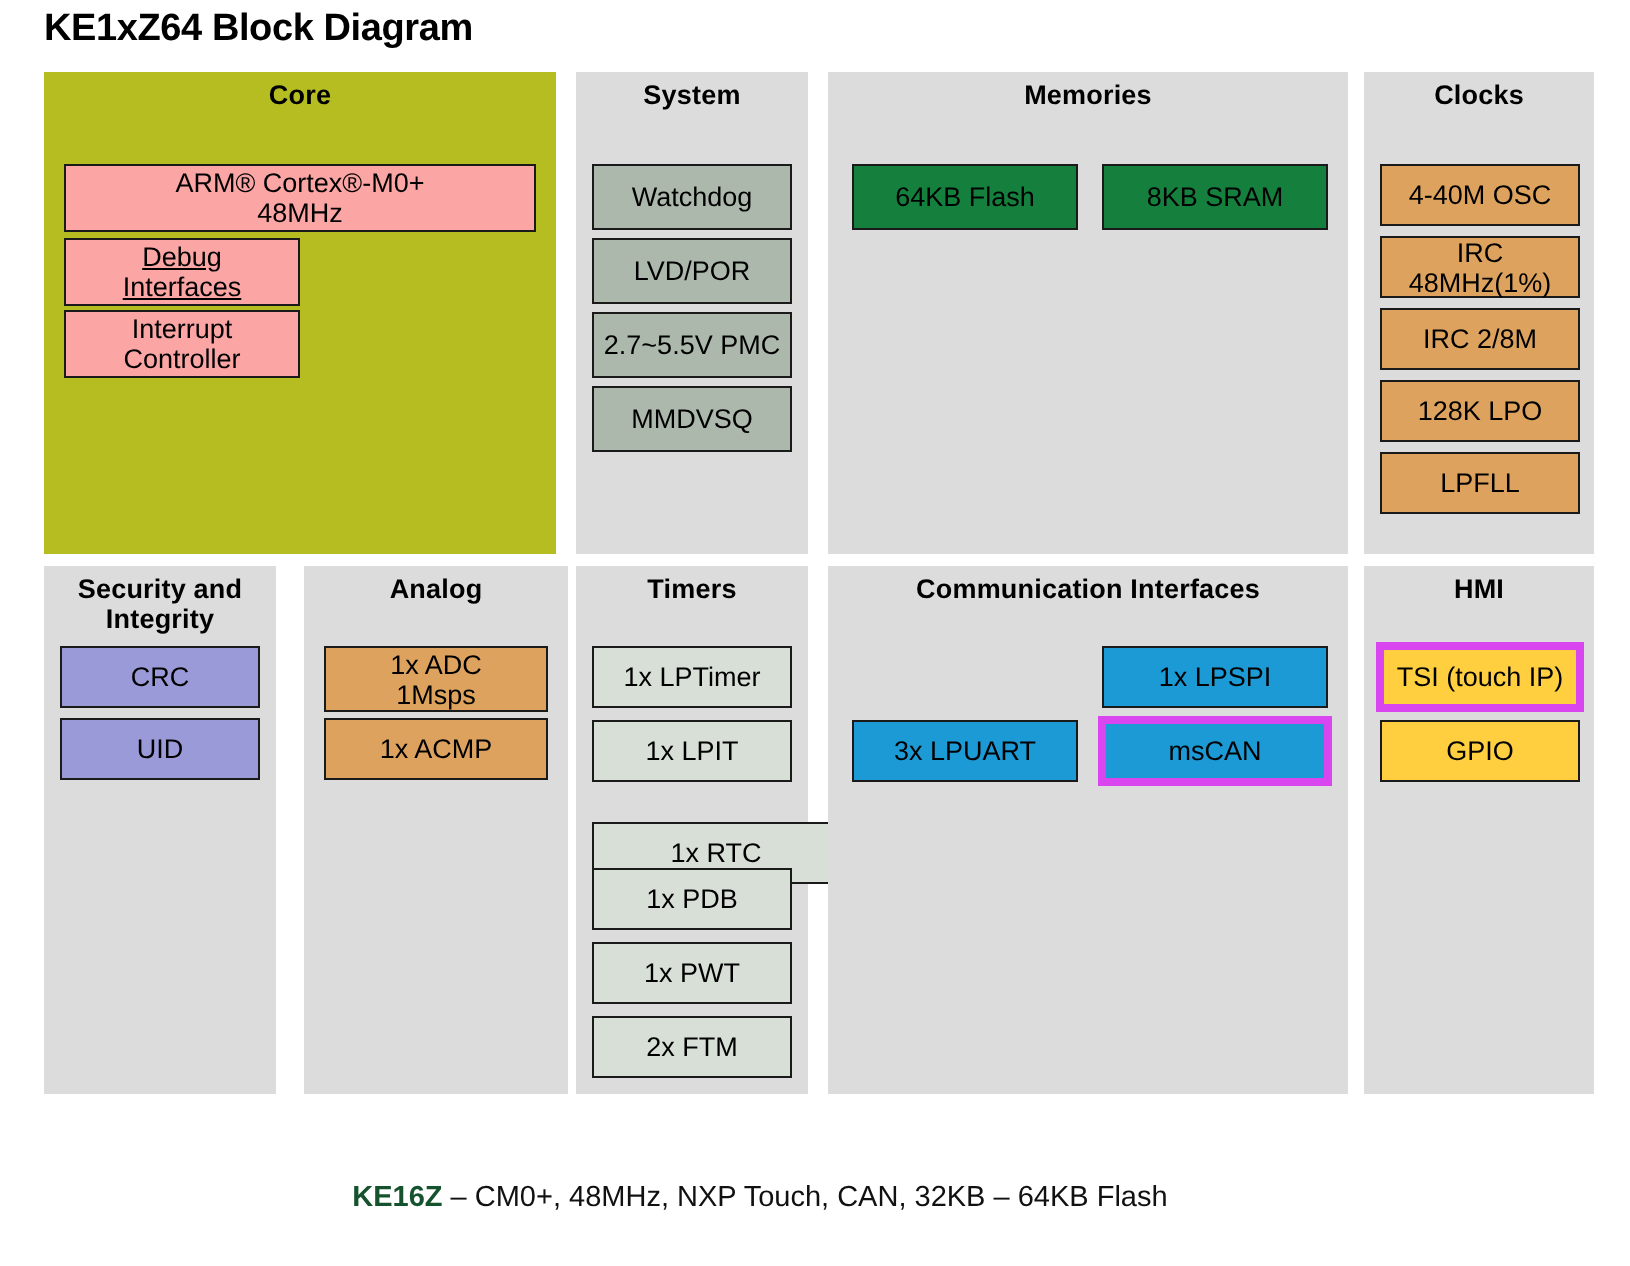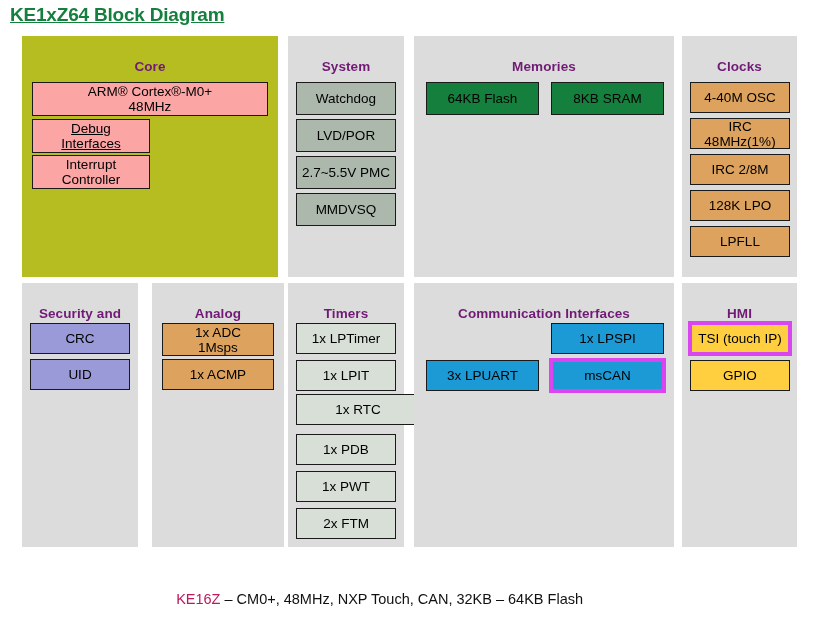--- a/index.html
+++ b/index.html
@@ -11,45 +11,44 @@
   body {
     width: 815px;
     height: 633px;
     font-family: "Liberation Sans", sans-serif;
     overflow: hidden;
     position: relative;
   }
 
   #page-title {
     position: absolute;
-    left: 10px;
+    left: 22px;
     top: 4px;
     font-size: 19px;
     font-weight: bold;
-    color: #15803d;
+    color: #000000;
     letter-spacing: -0.2px;
-    text-decoration: underline;
   }
 
   
   .panel {
     position: absolute;
     background: #dcdcdc;
     box-sizing: border-box;
   }
   .panel.core-panel {
     background: #b5bd21;
   }
   .panel-title {
     text-align: center;
     font-size: 13.5px;
     font-weight: bold;
-    color: #701a75;
+    color: #000000;
     line-height: 15px;
-    padding-top: 23px;
+    padding-top: 4px;
     letter-spacing: 0.1px;
   }
 
   
   .block {
     position: absolute;
     box-sizing: border-box;
     border: 1.6px solid #1a1a1a;
     display: flex;
     align-items: center;
@@ -79,22 +78,22 @@
   #legend {
     position: absolute;
     left: 160px;
     top: 568px;
     font-size: 14.5px;
     line-height: 21px;
     color: #111111;
   }
   .legend-row { white-space: pre; }
   .legend-part {
-    color: #be185d;
-    font-weight: normal;
+    color: #14532d;
+    font-weight: bold;
   }
 </style>
 </head>
 <body>
 
 <div id="page-title">KE1xZ64 Block Diagram</div>
 
 <div class="panel core-panel" style="left:22px; top:36px; width:256px; height:241px;">
   <div class="panel-title">Core</div>
   <div class="block fill-core" style="left:10px; top:46px; width:236px; height:34px;">ARM® Cortex®-M0+
@@ -139,21 +138,21 @@
   <div class="panel-title">Analog</div>
   <div class="block fill-analog" style="left:10px; top:40px; width:112px; height:33px;">1x ADC
 1Msps</div>
   <div class="block fill-analog" style="left:10px; top:76px; width:112px; height:31px;">1x ACMP</div>
 </div>
 
 <div class="panel" style="left:288px; top:283px; width:116px; height:264px;">
   <div class="panel-title">Timers</div>
   <div class="block fill-timer" style="left:8px; top:40px; width:100px; height:31px;">1x LPTimer</div>
   <div class="block fill-timer" style="left:8px; top:77px; width:100px; height:31px;">1x LPIT</div>
-  <div class="block fill-timer" style="left:8px; top:111px; width:124px; height:31px;">1x RTC</div>
+  <div class="block fill-timer" style="left:8px; top:128px; width:124px; height:31px;">1x RTC</div>
   <div class="block fill-timer" style="left:8px; top:151px; width:100px; height:31px;">1x PDB</div>
   <div class="block fill-timer" style="left:8px; top:188px; width:100px; height:31px;">1x PWT</div>
   <div class="block fill-timer" style="left:8px; top:225px; width:100px; height:31px;">2x FTM</div>
 </div>
 
 <div class="panel" style="left:414px; top:283px; width:260px; height:264px;">
   <div class="panel-title">Communication Interfaces</div>
   <div class="block fill-comm" style="left:137px; top:40px; width:113px; height:31px;">1x LPSPI</div>
   <div class="block fill-comm" style="left:12px; top:77px; width:113px; height:31px;">3x LPUART</div>
   <div class="block fill-comm hl" style="left:135px; top:75px; width:117px; height:35px;">msCAN</div>

